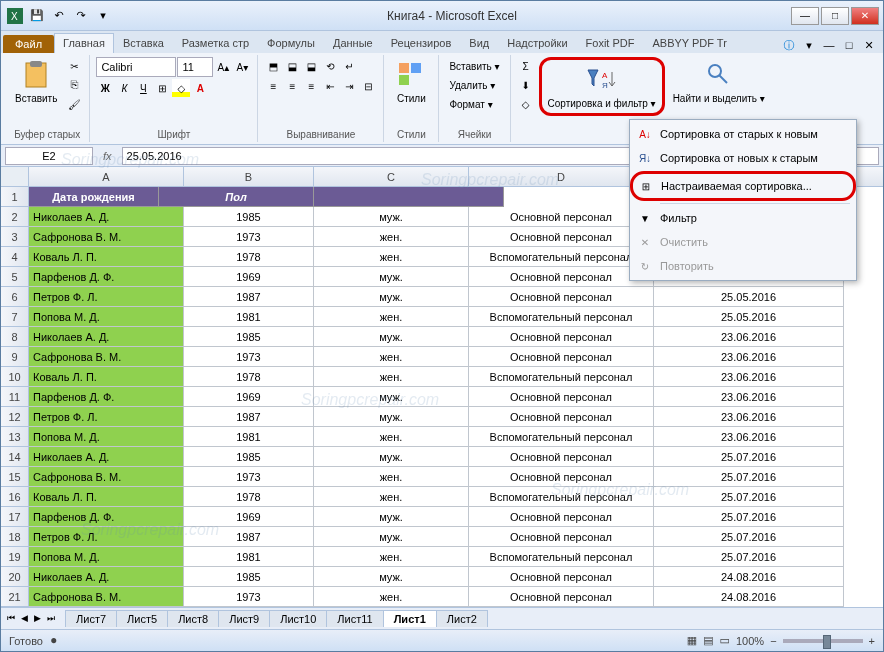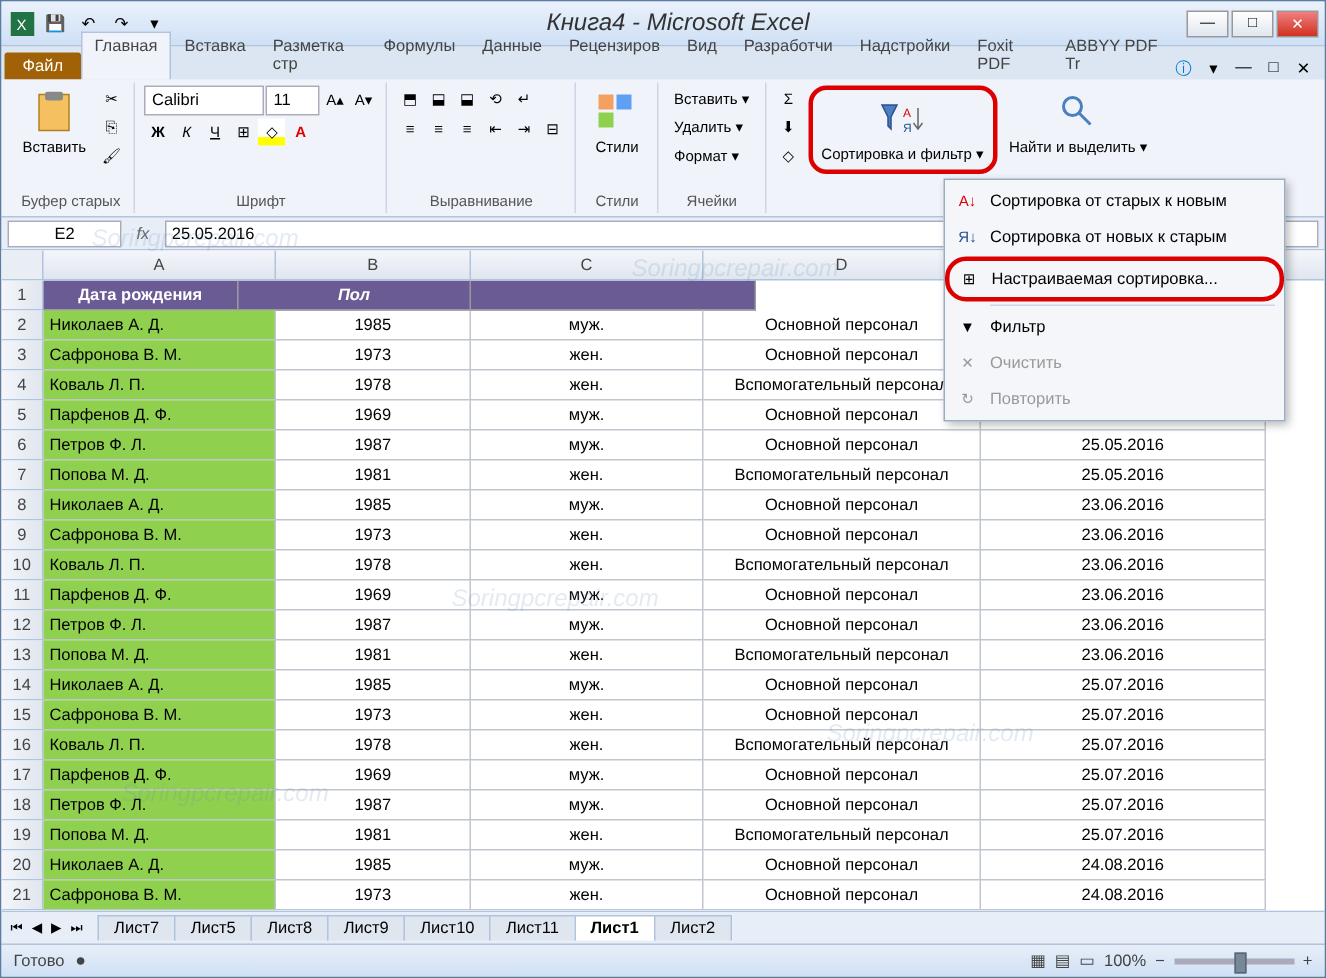--- a/index.html
+++ b/index.html
@@ -1,21 +1,21 @@
 <!DOCTYPE html>
 <html><head>
 <meta charset="utf-8">
 <style>
 * { box-sizing: border-box; margin: 0; padding: 0; font-family: 'Segoe UI', Tahoma, sans-serif; }
 body { background: #fff; font-size: 11px; user-select: none; }
 .window { width: 884px; height: 652px; border: 1px solid #5a7ca0; display: flex; flex-direction: column; background: #dce6f2; position: relative; }
 .titlebar { height: 30px; background: linear-gradient(#eaf1fb, #cfe0f5); display: flex; align-items: center; padding: 0 4px; border-bottom: 1px solid #b0c4de; }
 .qat { display: flex; gap: 2px; align-items: center; }
 .qat-btn { width: 20px; height: 20px; display: flex; align-items: center; justify-content: center; cursor: pointer; }
-.title-text { flex: 1; text-align: center; font-size: 16px; color: #333; font-style: italic; }
+.title-text { flex: 1; text-align: center; font-size: 12px; color: #333; }
 .winbtns { display: flex; gap: 2px; }
 .winbtn { width: 28px; height: 18px; border: 1px solid #999; background: linear-gradient(#fff,#e0e6ef); display: flex; align-items: center; justify-content: center; font-size: 10px; cursor: pointer; }
 .winbtn.close { background: linear-gradient(#f08080,#d03020); color: #fff; }
 .tabs { height: 22px; display: flex; align-items: flex-end; padding-left: 2px; gap: 0; background: #dce6f2; }
 .file-tab { background: #a16207; color: #fff; padding: 3px 12px; font-size: 11px; border-radius: 2px 2px 0 0; cursor: pointer; }
 .tab { padding: 3px 8px; font-size: 11px; color: #444; cursor: pointer; border: 1px solid transparent; }
 .tab.active { background: #f0f4fa; border: 1px solid #b0c4de; border-bottom: none; }
 .help-icons { margin-left: auto; display: flex; gap: 4px; padding-right: 6px; align-items: center; }
 .help-icons span { width: 16px; height: 16px; display: flex; align-items: center; justify-content: center; cursor: pointer; }
 .ribbon { height: 92px; background: #f0f4fa; border-bottom: 1px solid #b0c4de; display: flex; padding: 2px 4px; position: relative; }
@@ -24,21 +24,21 @@
 .group-body { display: flex; gap: 4px; align-items: flex-start; flex: 1; }
 .big-btn { display: flex; flex-direction: column; align-items: center; gap: 2px; padding: 2px 4px; cursor: pointer; min-width: 42px; }
 .big-btn .icon { width: 32px; height: 32px; display: flex; align-items: center; justify-content: center; }
 .big-btn .lbl { font-size: 10px; text-align: center; line-height: 1.1; }
 .col { display: flex; flex-direction: column; gap: 1px; }
 .row { display: flex; gap: 1px; align-items: center; }
 .sm-btn { width: 18px; height: 18px; display: flex; align-items: center; justify-content: center; cursor: pointer; font-size: 10px; }
 .combo { height: 20px; border: 1px solid #aab; background: #fff; display: flex; align-items: center; padding: 0 4px; font-size: 11px; }
 .highlighted-btn { border: 3px solid #d00; border-radius: 12px; padding: 2px; }
 .namebox-row { height: 22px; background: #e8eef8; border-bottom: 1px solid #b0c4de; display: flex; align-items: center; padding: 0 4px; gap: 4px; }
-.namebox { width: 76px; height: 18px; border: 1px solid #aab; background: #fff; padding: 0 4px; font-size: 11px; display: flex; align-items: center; justify-content: center; }
+.namebox { width: 88px; height: 18px; border: 1px solid #aab; background: #fff; padding: 0 4px; font-size: 11px; display: flex; align-items: center; justify-content: center; }
 .fx { font-style: italic; color: #666; padding: 0 6px; }
 .formula-input { flex: 1; height: 18px; border: 1px solid #aab; background: #fff; padding: 0 4px; font-size: 11px; }
 .grid-area { flex: 1; overflow: hidden; background: #fff; display: flex; flex-direction: column; position: relative; }
 .col-headers { display: flex; height: 20px; background: linear-gradient(#f4f6fa,#e0e6ef); border-bottom: 1px solid #b0c4de; }
 .corner { width: 28px; border-right: 1px solid #b0c4de; background: #e8eef4; }
 .col-h { border-right: 1px solid #b0c4de; text-align: center; font-size: 11px; color: #444; line-height: 20px; }
 .rows { flex: 1; overflow-y: auto; overflow-x: hidden; }
 .grid-row { display: flex; height: 20px; }
 .row-h { width: 28px; background: linear-gradient(90deg,#f4f6fa,#e0e6ef); border-right: 1px solid #b0c4de; border-bottom: 1px solid #b0c4de; text-align: center; font-size: 11px; color: #444; line-height: 20px; }
 .cell { border-right: 1px solid #c0c6ce; border-bottom: 1px solid #c0c6ce; padding: 0 4px; font-size: 11px; line-height: 20px; overflow: hidden; white-space: nowrap; }
@@ -92,21 +92,20 @@
   <div class="tabs">
     <div class="file-tab">Файл</div>
     <div id="tabs-container" style="display:flex">
         <div class="tab active">Главная</div>
         <div class="tab">Вставка</div>
         <div class="tab">Разметка стр</div>
         <div class="tab">Формулы</div>
         <div class="tab">Данные</div>
         <div class="tab">Рецензиров</div>
         <div class="tab">Вид</div>
-        <div class="tab">Разработчи</div>
         <div class="tab">Надстройки</div>
         <div class="tab">Foxit PDF</div>
         <div class="tab">ABBYY PDF Tr</div>
       </div>
     <div class="help-icons">
       <span style="color:#0078d4">ⓘ</span>
       <span>▾</span>
       <span>—</span>
       <span>□</span>
       <span>✕</span>

